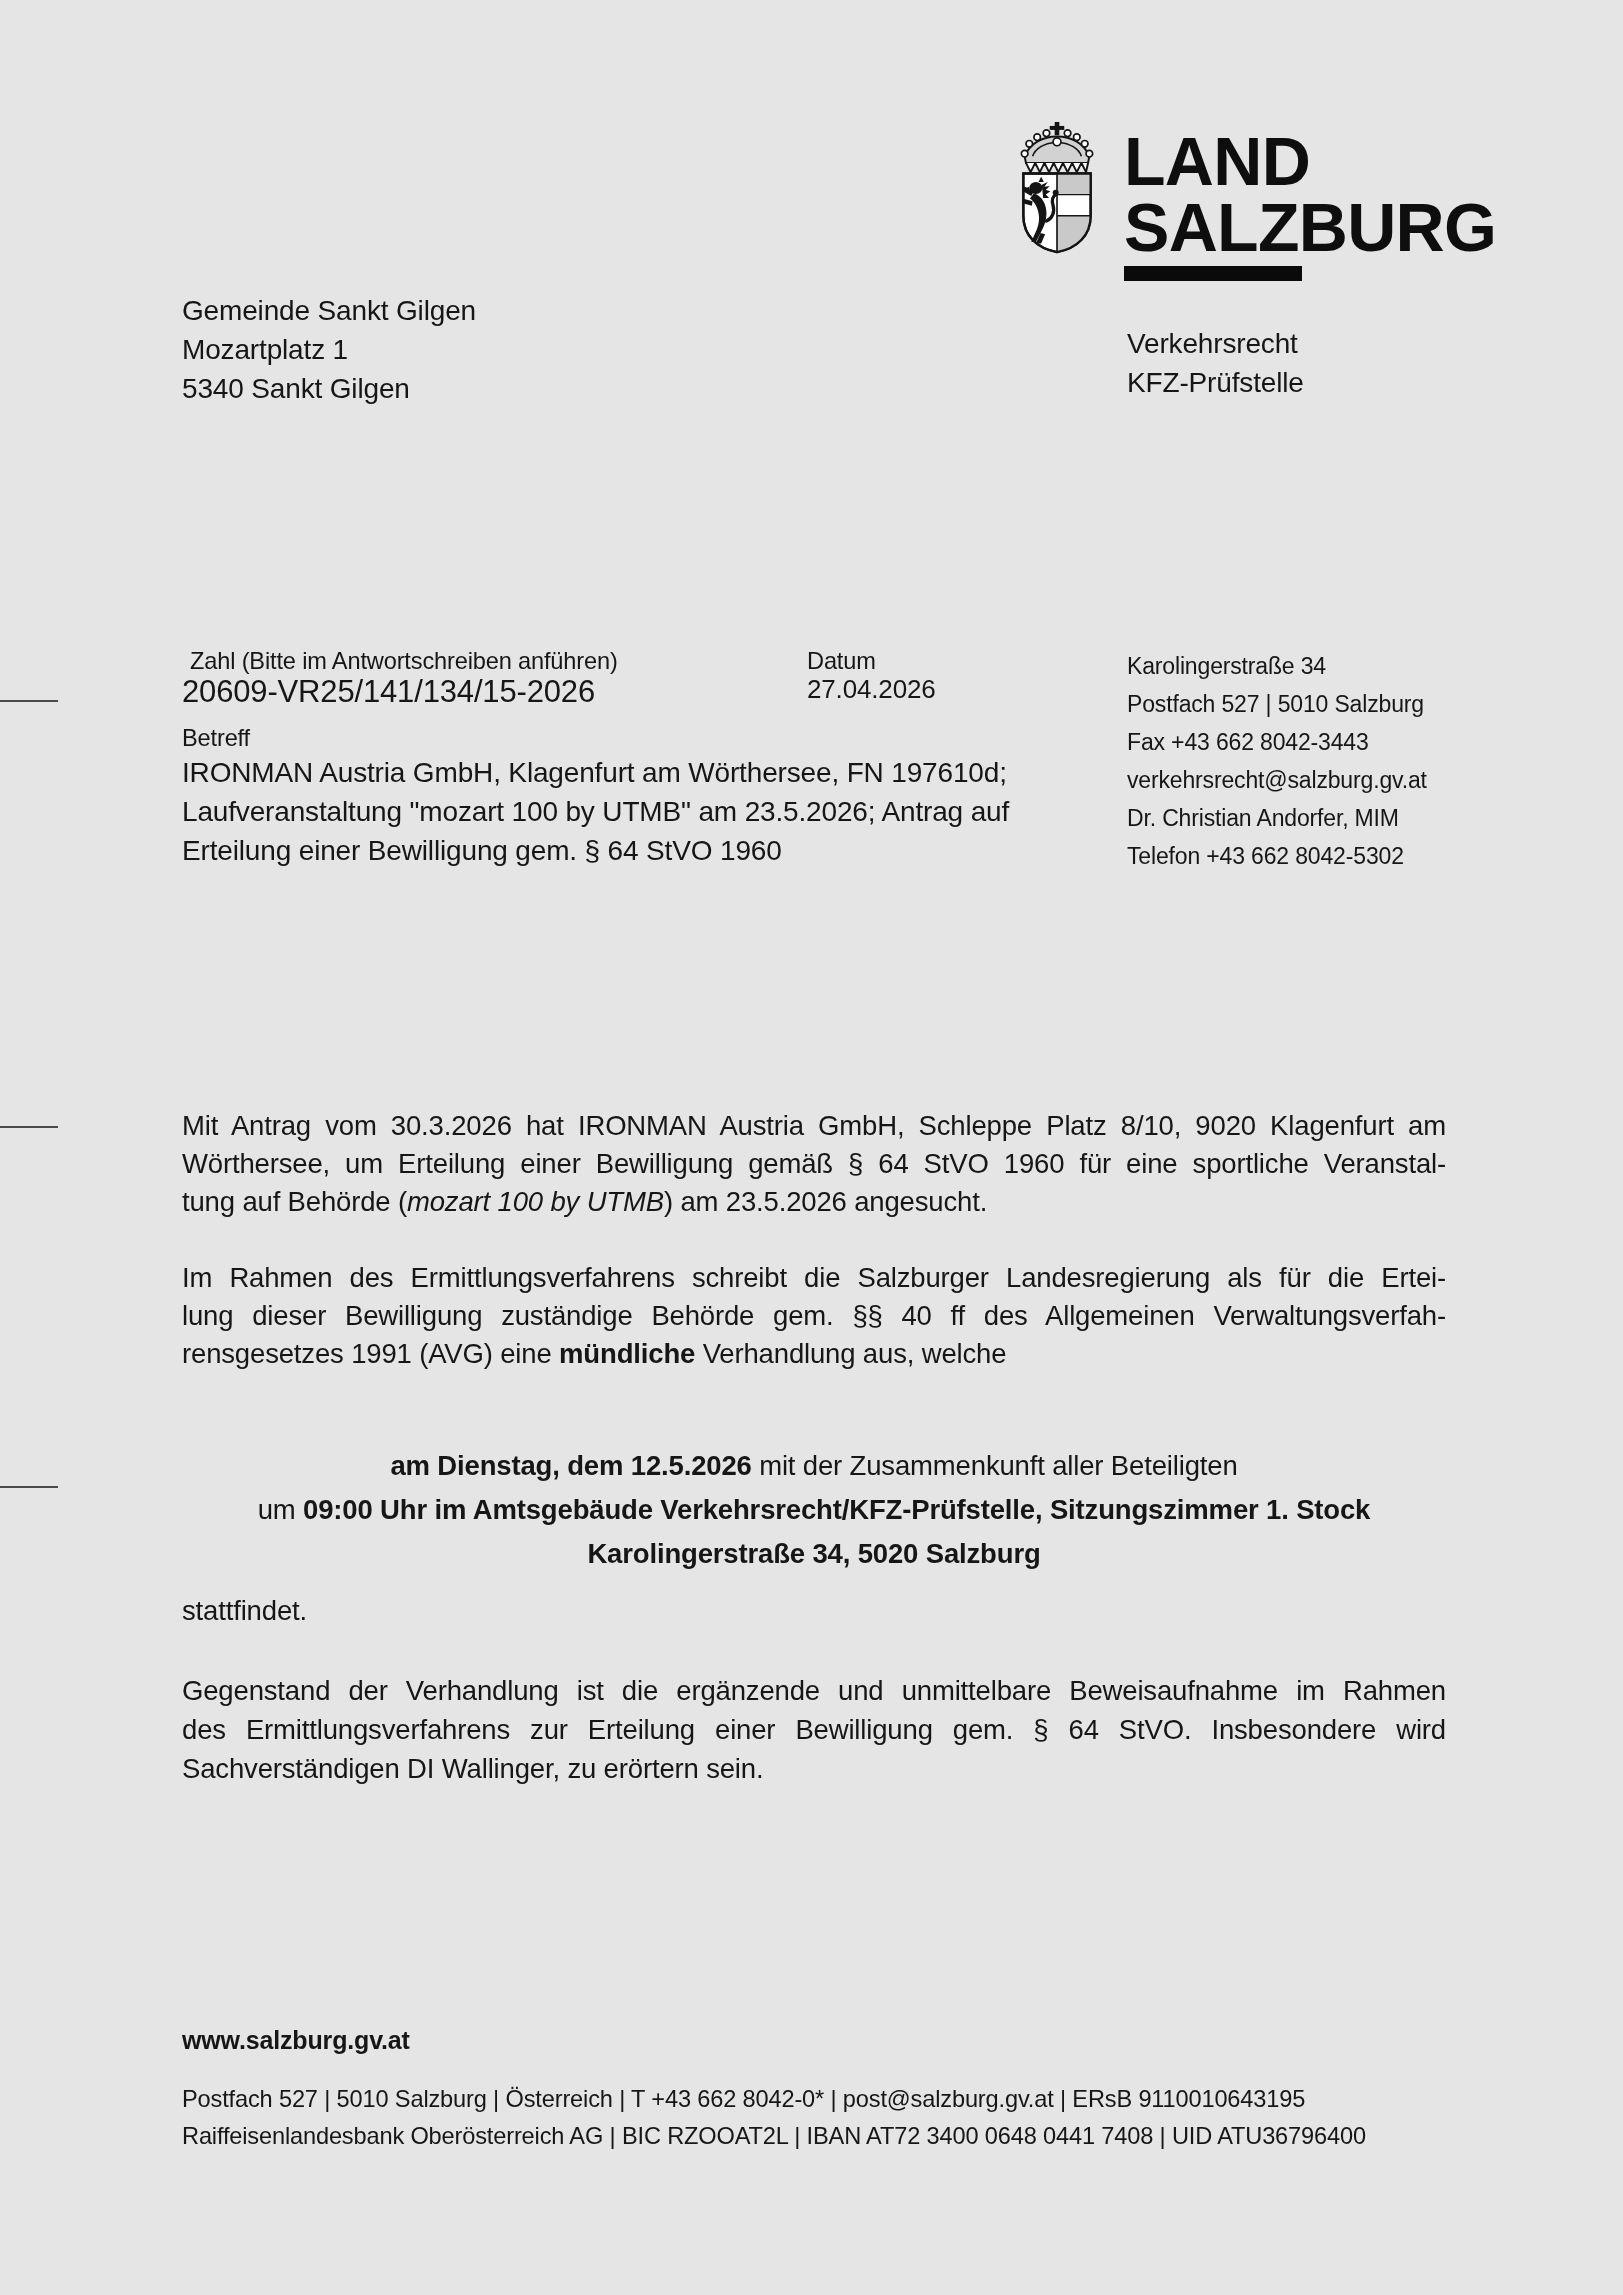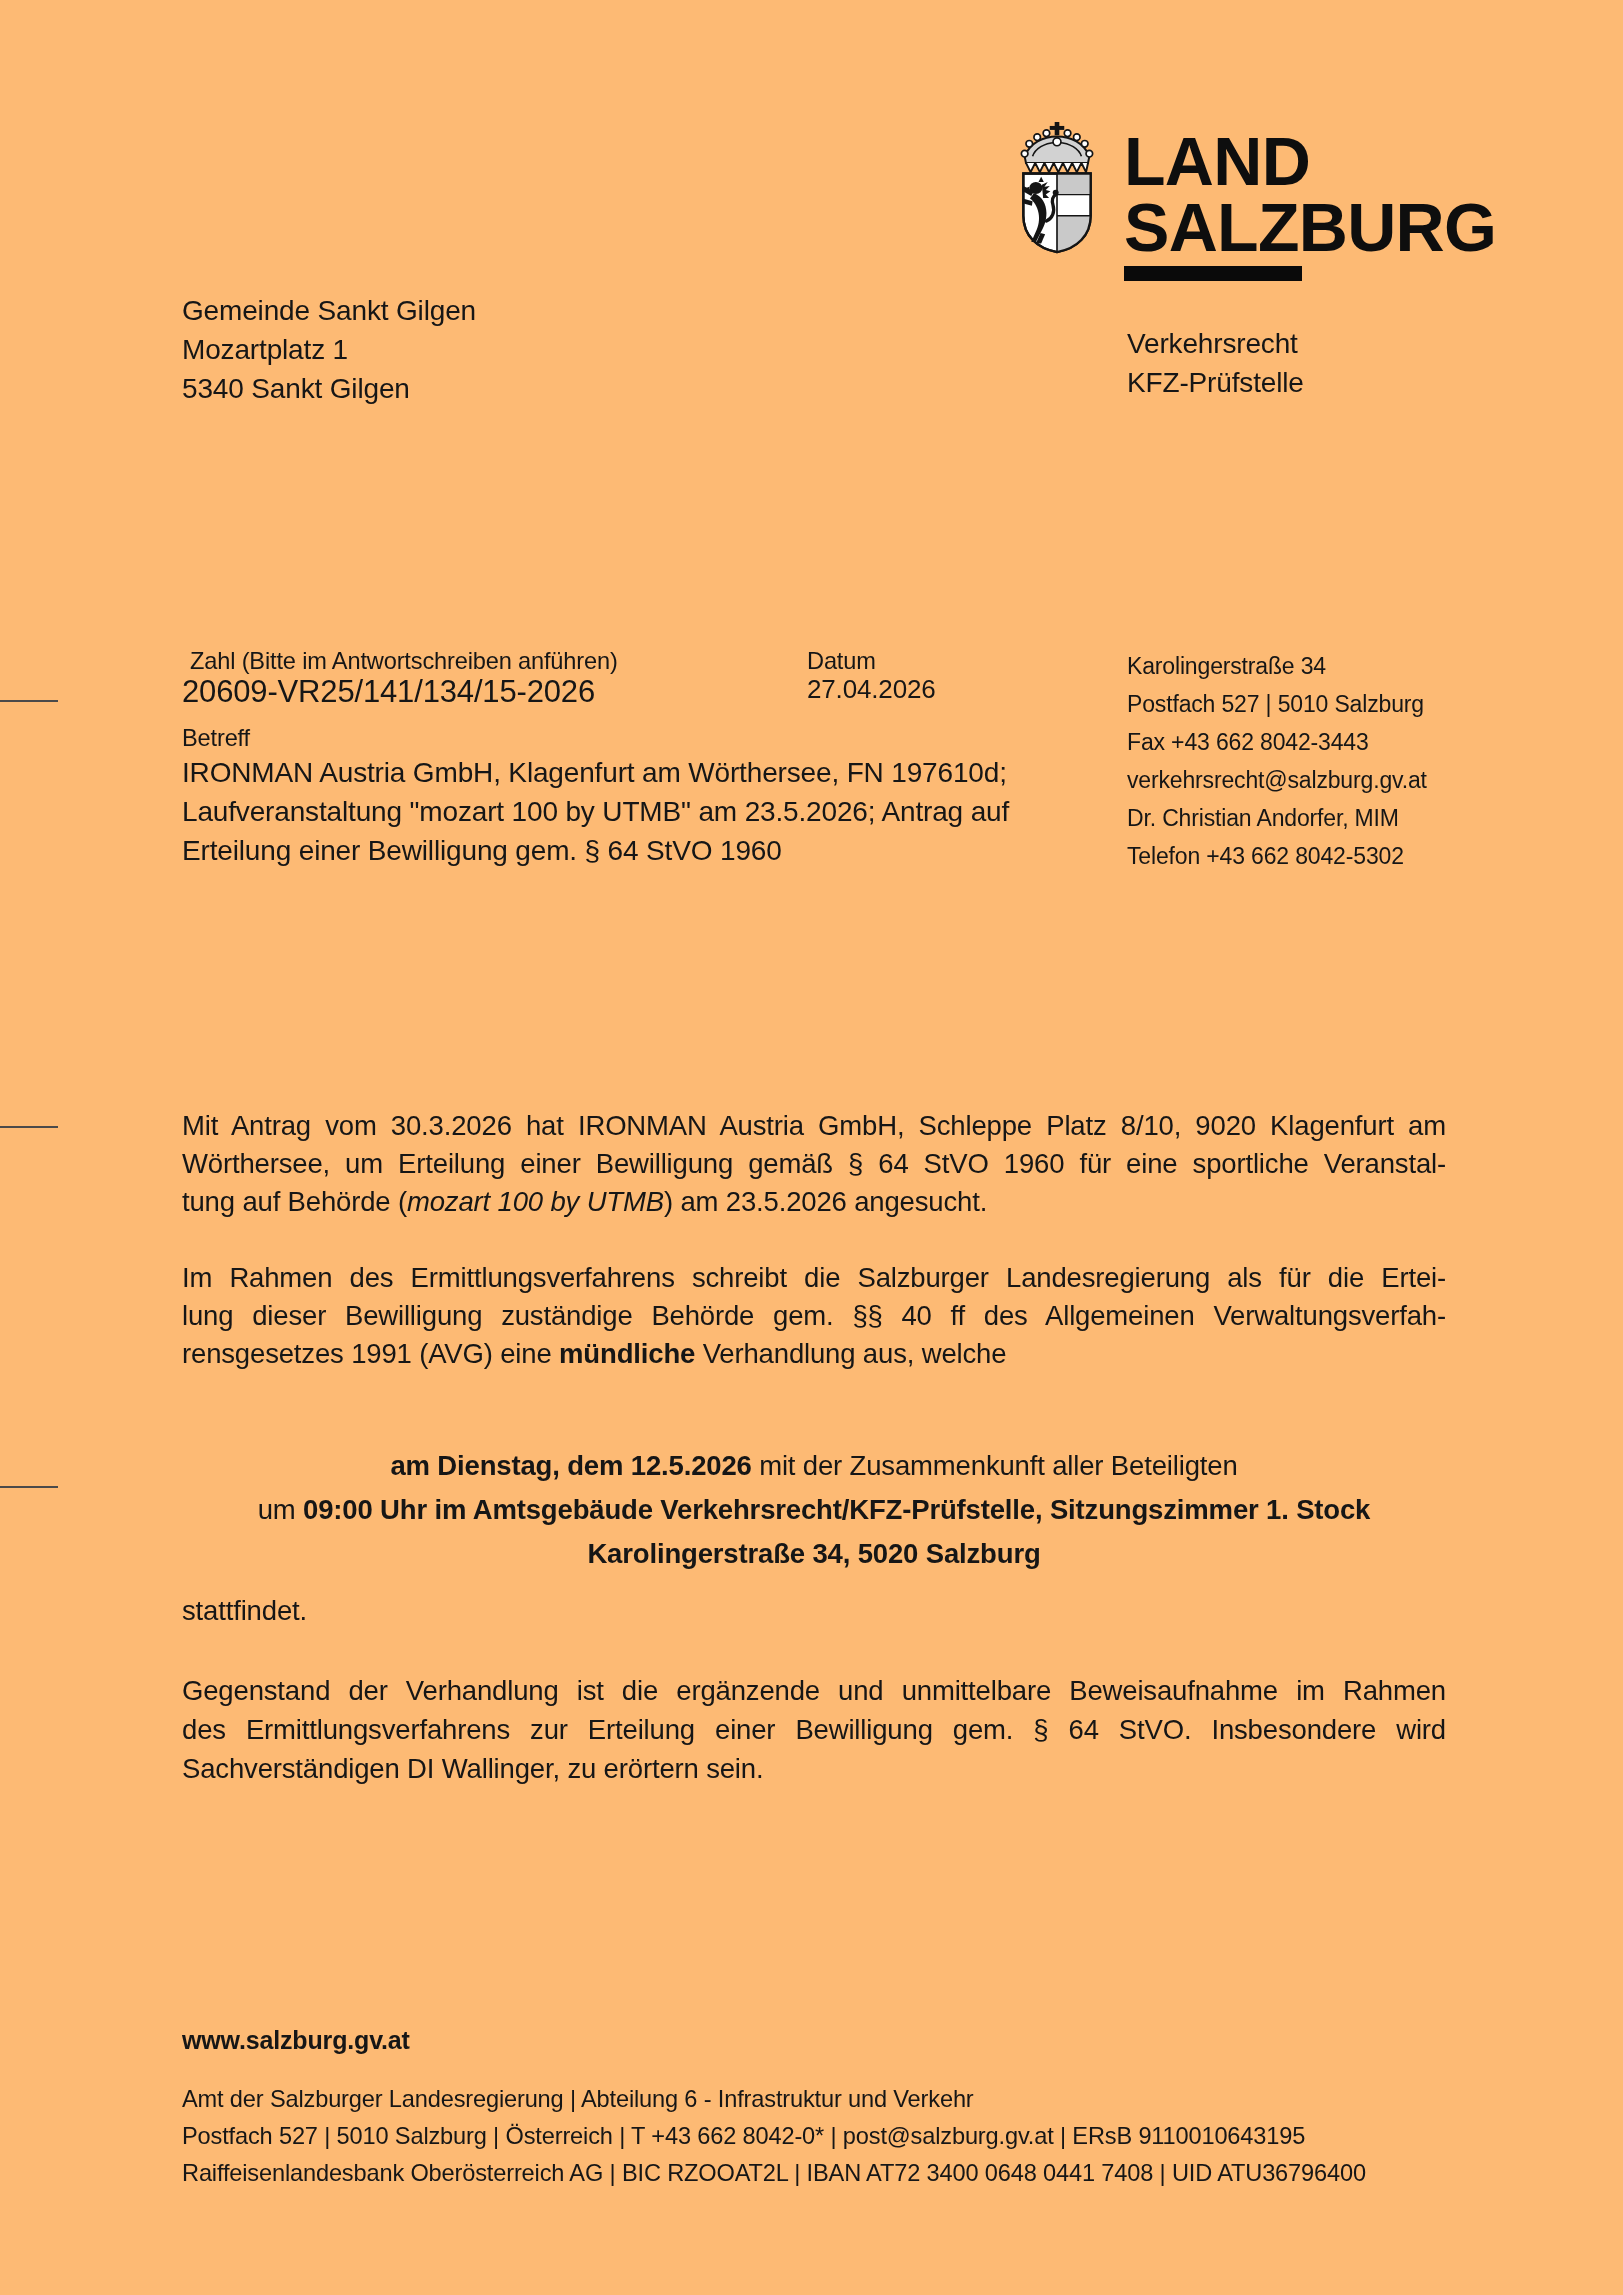--- a/index.html
+++ b/index.html
@@ -1,20 +1,20 @@
 <!DOCTYPE html>
 <html lang="de" style="font-size:10.5px"><head>
 <meta charset="utf-8">
 <style>
   html, body { margin: 0; padding: 0; background: #ffffff; }
   .page {
     position: relative;
     width: 1623px;
     height: 2295px;
-    background: #fdba74;
+    background: #e5e5e5;
     font-family: "Liberation Sans", sans-serif;
     color: #161616;
     letter-spacing: -0.015em;
     overflow: hidden;
   }
   .abs { position: absolute; }
 
   
   .fold-mark { position: absolute; left: 0; width: 58px; height: 2px; background: #4a4a4a; }
   .fm1 { top: 700px; } .fm2 { top: 1126px; } .fm3 { top: 1486px; }
@@ -179,19 +179,18 @@
   <div class="abs stattfindet">stattfindet.</div>
 
   <div class="abs para p3">
     <div class="jl">Gegenstand der Verhandlung ist die ergänzende und unmittelbare Beweisaufnahme im Rahmen</div>
     <div class="jl">des Ermittlungsverfahrens zur Erteilung einer Bewilligung gem. § 64 StVO. Insbesondere wird</div>
     <div class="nl">Sachverständigen DI Wallinger, zu erörtern sein.</div>
   </div>
 
   <div class="abs footer-website">www.salzburg.gv.at</div>
   <div class="abs footer-lines">
-    <div>Amt der Salzburger Landesregierung | Abteilung 6 - Infrastruktur und Verkehr</div>
     <div>Postfach 527 | 5010 Salzburg | Österreich | T +43 662 8042-0* | post@salzburg.gv.at | ERsB 9110010643195</div>
     <div>Raiffeisenlandesbank Oberösterreich AG | BIC RZOOAT2L | IBAN AT72 3400 0648 0441 7408 | UID ATU36796400</div>
   </div>
 
 </div>
 
 
 </body></html>

